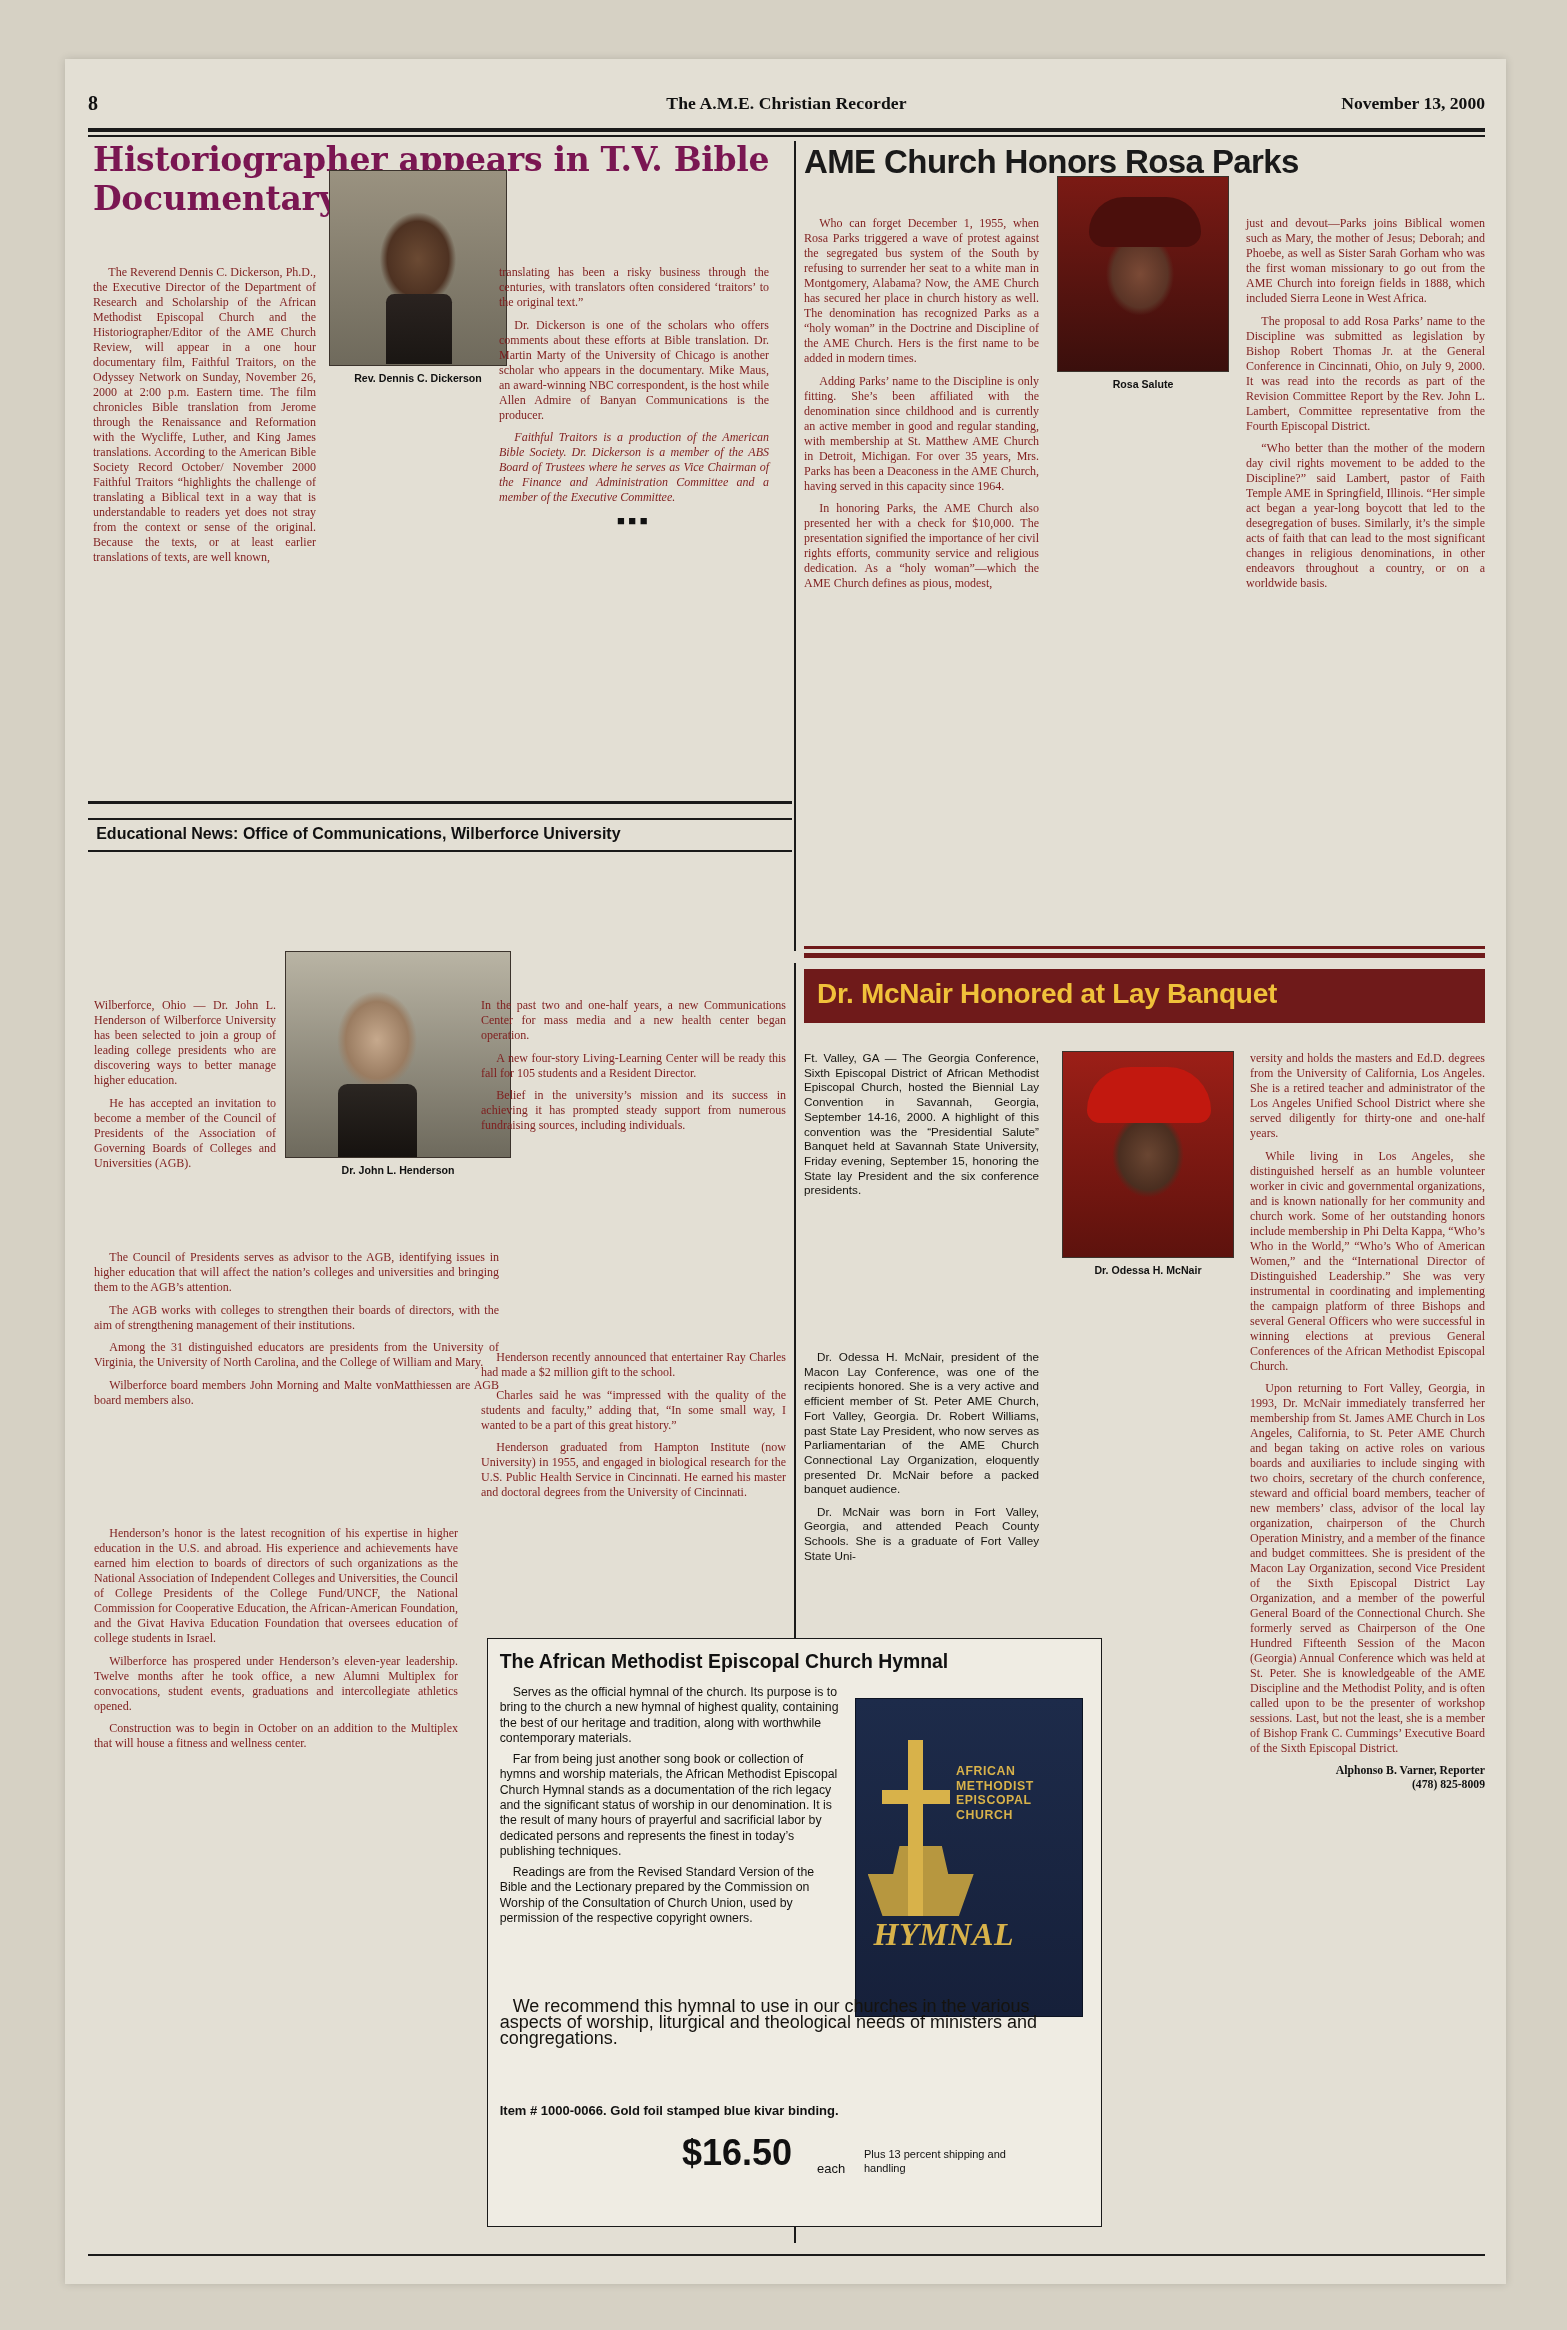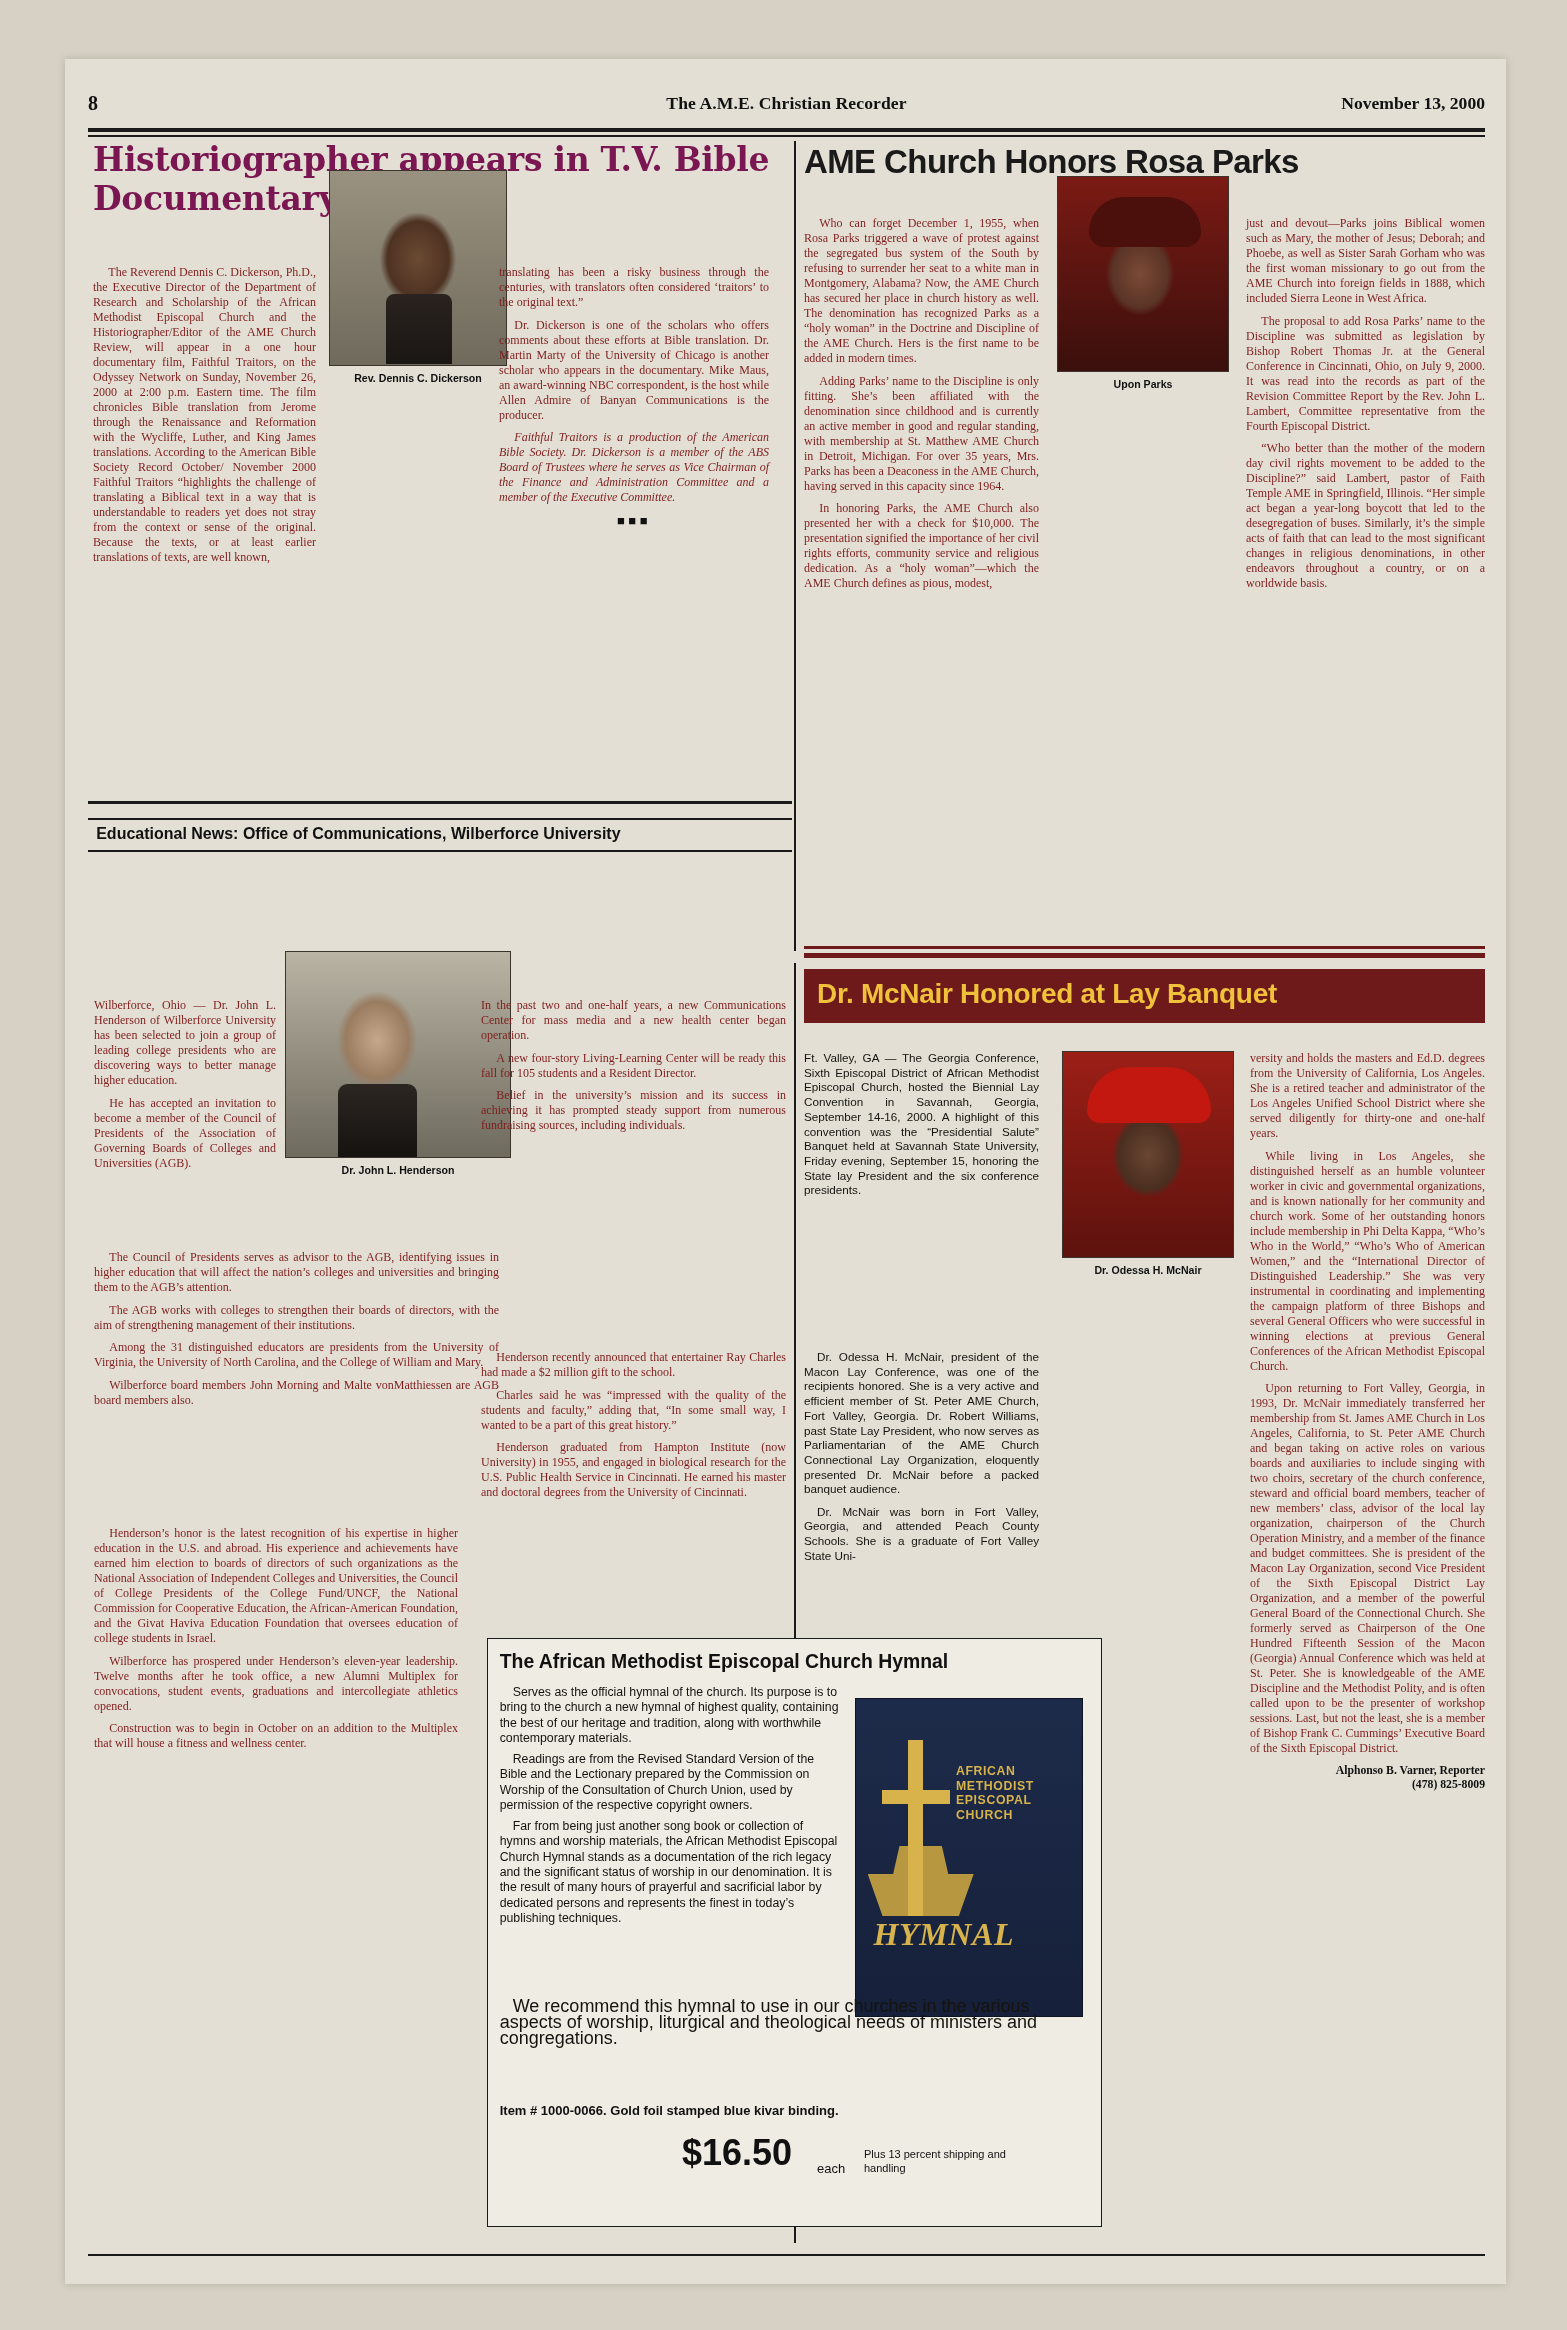--- a/index.html
+++ b/index.html
@@ -272,21 +272,21 @@
   <div class="col" style="left:499px; top:265px; width:270px;">
     <p class="body noind">translating has been a risky business through the centuries, with translators often considered ‘traitors’ to the original text.”</p>
     <p class="body">Dr. Dickerson is one of the scholars who offers comments about these efforts at Bible translation. Dr. Martin Marty of the University of Chicago is another scholar who appears in the documentary. Mike Maus, an award-winning NBC correspondent, is the host while Allen Admire of Banyan Communications is the producer.</p>
     <p class="body it">Faithful Traitors is a production of the American Bible Society. Dr. Dickerson is a member of the ABS Board of Trustees where he serves as Vice Chairman of the Finance and Administration Committee and a member of the Executive Committee.</p>
     <div class="sq-end">■■■</div>
   </div>
 
   <div class="hl-rosa">AME Church Honors Rosa Parks</div>
 
   <div class="photo ph-rosa">
-    <div class="cap">Upon Parks</div>
+    <div class="cap">Rosa Salute</div>
   </div>
 
   <div class="col" style="left:804px; top:216px; width:235px;">
     <p class="body">Who can forget December 1, 1955, when Rosa Parks triggered a wave of protest against the segregated bus system of the South by refusing to surrender her seat to a white man in Montgomery, Alabama? Now, the AME Church has secured her place in church history as well. The denomination has recognized Parks as a “holy woman” in the Doctrine and Discipline of the AME Church. Hers is the first name to be added in modern times.</p>
     <p class="body">Adding Parks’ name to the Discipline is only fitting. She’s been affiliated with the denomination since childhood and is currently an active member in good and regular standing, with membership at St. Matthew AME Church in Detroit, Michigan. For over 35 years, Mrs. Parks has been a Deaconess in the AME Church, having served in this capacity since 1964.</p>
     <p class="body">In honoring Parks, the AME Church also presented her with a check for $10,000. The presentation signified the importance of her civil rights efforts, community service and religious dedication. As a “holy woman”—which the AME Church defines as pious, modest,</p>
   </div>
 
   <div class="col" style="left:1246px; top:216px; width:239px;">
     <p class="body noind">just and devout—Parks joins Biblical women such as Mary, the mother of Jesus; Deborah; and Phoebe, as well as Sister Sarah Gorham who was the first woman missionary to go out from the AME Church into foreign fields in 1888, which included Sierra Leone in West Africa.</p>
@@ -361,22 +361,22 @@
     <p class="body">While living in Los Angeles, she distinguished herself as an humble volunteer worker in civic and governmental organizations, and is known nationally for her community and church work. Some of her outstanding honors include membership in Phi Delta Kappa, “Who’s Who in the World,” “Who’s Who of American Women,” and the “International Director of Distinguished Leadership.” She was very instrumental in coordinating and implementing the campaign platform of three Bishops and several General Officers who were successful in winning elections at previous General Conferences of the African Methodist Episcopal Church.</p>
     <p class="body">Upon returning to Fort Valley, Georgia, in 1993, Dr. McNair immediately transferred her membership from St. James AME Church in Los Angeles, California, to St. Peter AME Church and began taking on active roles on various boards and auxiliaries to include singing with two choirs, secretary of the church conference, steward and official board members, teacher of new members’ class, advisor of the local lay organization, chairperson of the Church Operation Ministry, and a member of the finance and budget committees. She is president of the Macon Lay Organization, second Vice President of the Sixth Episcopal District Lay Organization, and a member of the powerful General Board of the Connectional Church. She formerly served as Chairperson of the One Hundred Fifteenth Session of the Macon (Georgia) Annual Conference which was held at St. Peter. She is knowledgeable of the AME Discipline and the Methodist Polity, and is often called upon to be the presenter of workshop sessions. Last, but not the least, she is a member of Bishop Frank C. Cummings’ Executive Board of the Sixth Episcopal District.</p>
     <div class="signoff">Alphonso B. Varner, Reporter</div>
     <div class="signoff">(478) 825-8009</div>
   </div>
 
   <div class="ad">
     <h2>The African Methodist Episcopal Church Hymnal</h2>
     <div class="adbody">
       <p>Serves as the official hymnal of the church. Its purpose is to bring to the church a new hymnal of highest quality, containing the best of our heritage and tradition, along with worthwhile contemporary materials.</p>
+      <p>Far from being just another song book or collection of hymns and worship materials, the African Methodist Episcopal Church Hymnal stands as a documentation of the rich legacy and the significant status of worship in our denomination. It is the result of many hours of prayerful and sacrificial labor by dedicated persons and represents the finest in today’s publishing techniques.</p>
       <p>Readings are from the Revised Standard Version of the Bible and the Lectionary prepared by the Commission on Worship of the Consultation of Church Union, used by permission of the respective copyright owners.</p>
-      <p>Far from being just another song book or collection of hymns and worship materials, the African Methodist Episcopal Church Hymnal stands as a documentation of the rich legacy and the significant status of worship in our denomination. It is the result of many hours of prayerful and sacrificial labor by dedicated persons and represents the finest in today’s publishing techniques.</p>
     </div>
 
     <div class="hymnal-img">
       <div class="anvil"></div>
       <div class="cross"></div>
       <div class="words">AFRICAN METHODIST EPISCOPAL CHURCH</div>
       <div class="hymnal-word">HYMNAL</div>
     </div>
 
     <div class="adfull">

